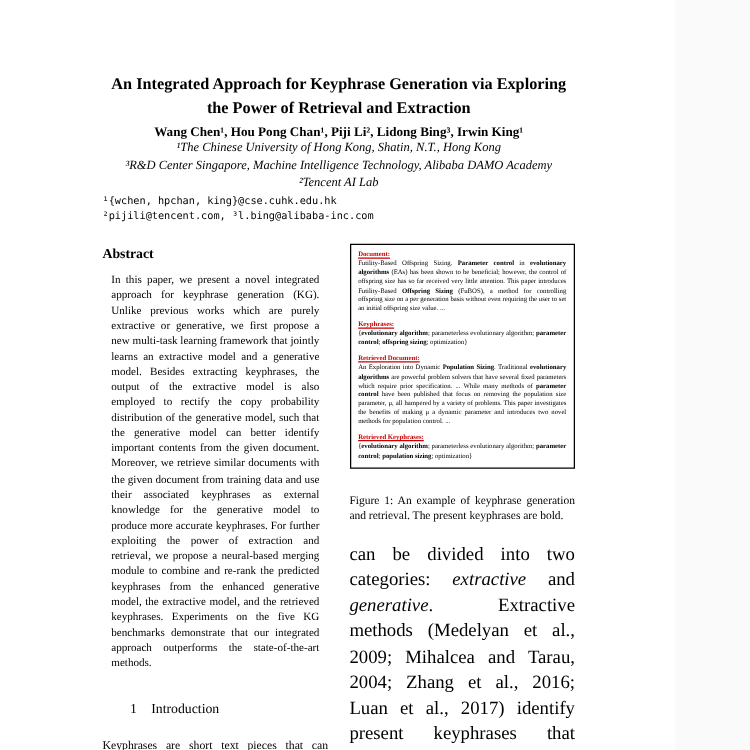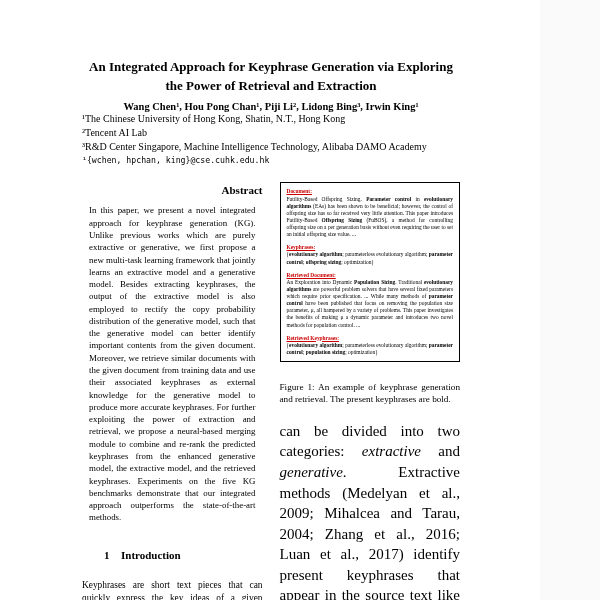--- a/index.html
+++ b/index.html
@@ -1,27 +1,27 @@
 <!DOCTYPE html>
 <html><head>
 <meta charset="utf-8">
 <style>
   html,body{margin:0;padding:0;}
   body{width:600px;height:600px;background:#fafafa;overflow:hidden;}
   .page{width:540px;height:600px;background:#ffffff;box-sizing:border-box;
         padding:58px 80px 0 82px;font-family:"Liberation Serif",serif;color:#000;}
   .title{font-size:13px;font-weight:bold;text-align:center;line-height:1.45;margin:0 4px;}
   .authors{font-size:10.5px;text-align:center;margin-top:5px;font-weight:bold;}
-  .affil{font-size:10px;line-height:1.4;}
+  .affil{font-size:10px;text-align:center;line-height:1.4;font-style:italic;}
   .emails{font-family:"DejaVu Sans Mono",monospace;font-size:8.2px;line-height:1.55;}
   .cols{display:flex;gap:17px;margin-top:16px;}
   .col{width:208px;}
-  .abs-head{font-size:11px;font-weight:bold;text-align:right;margin:2px 0 8px 0;}
+  .abs-head{font-size:11px;font-weight:bold;text-align:left;margin:2px 0 8px 0;}
   .abs-text{font-size:8.9px;line-height:1.38;text-align:justify;padding:0 7px;}
-  .sec-head{font-size:11px;font-weight:bold;margin-top:13px;white-space:pre;}
+  .sec-head{font-size:11px;font-weight:normal;margin-top:13px;white-space:pre;}
   .sec-num{display:inline-block;min-width:17px;}
   .intro-text{font-size:9.4px;line-height:1.37;text-align:justify;margin-top:6px;}
   .figbox{border:1px solid #000;padding:5px 6px;font-size:5.4px;line-height:1.32;}
   .figblock{margin-bottom:6px;}
   .figblock:last-child{margin-bottom:0;}
   .fighead{color:#cc0000;font-weight:bold;text-decoration:underline;}
   .figbody{text-align:justify;}
   .caption{font-size:9.2px;line-height:1.35;margin-top:19px;text-align:justify;}
   .rc-text{font-size:15px;line-height:1.37;text-align:justify;margin-top:15px;}
   .seg-b{font-weight:bold;}
@@ -31,26 +31,27 @@
 <body>
 
 <div class="page">
 
   <div class="title">An Integrated Approach for Keyphrase Generation via Exploring the Power of Retrieval and Extraction</div>
 
   <div class="authors">Wang Chen¹, Hou Pong Chan¹, Piji Li², Lidong Bing³, Irwin King¹</div>
 
   <div>
     <div class="affil">¹The Chinese University of Hong Kong, Shatin, N.T., Hong Kong</div>
+    <div class="affil">³R&amp;D Center Singapore, Machine Intelligence Technology, Alibaba DAMO Academy</div>
     <div class="affil">²Tencent AI Lab</div>
-    <div class="affil">³R&amp;D Center Singapore, Machine Intelligence Technology, Alibaba DAMO Academy</div>
   </div>
 
   <div>
     <div class="emails">¹{wchen, hpchan, king}@cse.cuhk.edu.hk</div>
+    <div class="emails">²pijili@tencent.com, ³l.bing@alibaba-inc.com</div>
   </div>
 
   <div class="cols">
 
     <div class="col">
       <div class="abs-head">Abstract</div>
       <div class="abs-text">In this paper, we present a novel integrated approach for keyphrase generation (KG). Unlike previous works which are purely extractive or generative, we first propose a new multi-task learning framework that jointly learns an extractive model and a generative model. Besides extracting keyphrases, the output of the extractive model is also employed to rectify the copy probability distribution of the generative model, such that the generative model can better identify important contents from the given document. Moreover, we retrieve similar documents with the given document from training data and use their associated keyphrases as external knowledge for the generative model to produce more accurate keyphrases. For further exploiting the power of extraction and retrieval, we propose a neural-based merging module to combine and re-rank the predicted keyphrases from the enhanced generative model, the extractive model, and the retrieved keyphrases. Experiments on the five KG benchmarks demonstrate that our integrated approach outperforms the state-of-the-art methods.</div>
       <div class="sec-head">
         <span class="sec-num">1</span><span>Introduction</span>
       </div>

